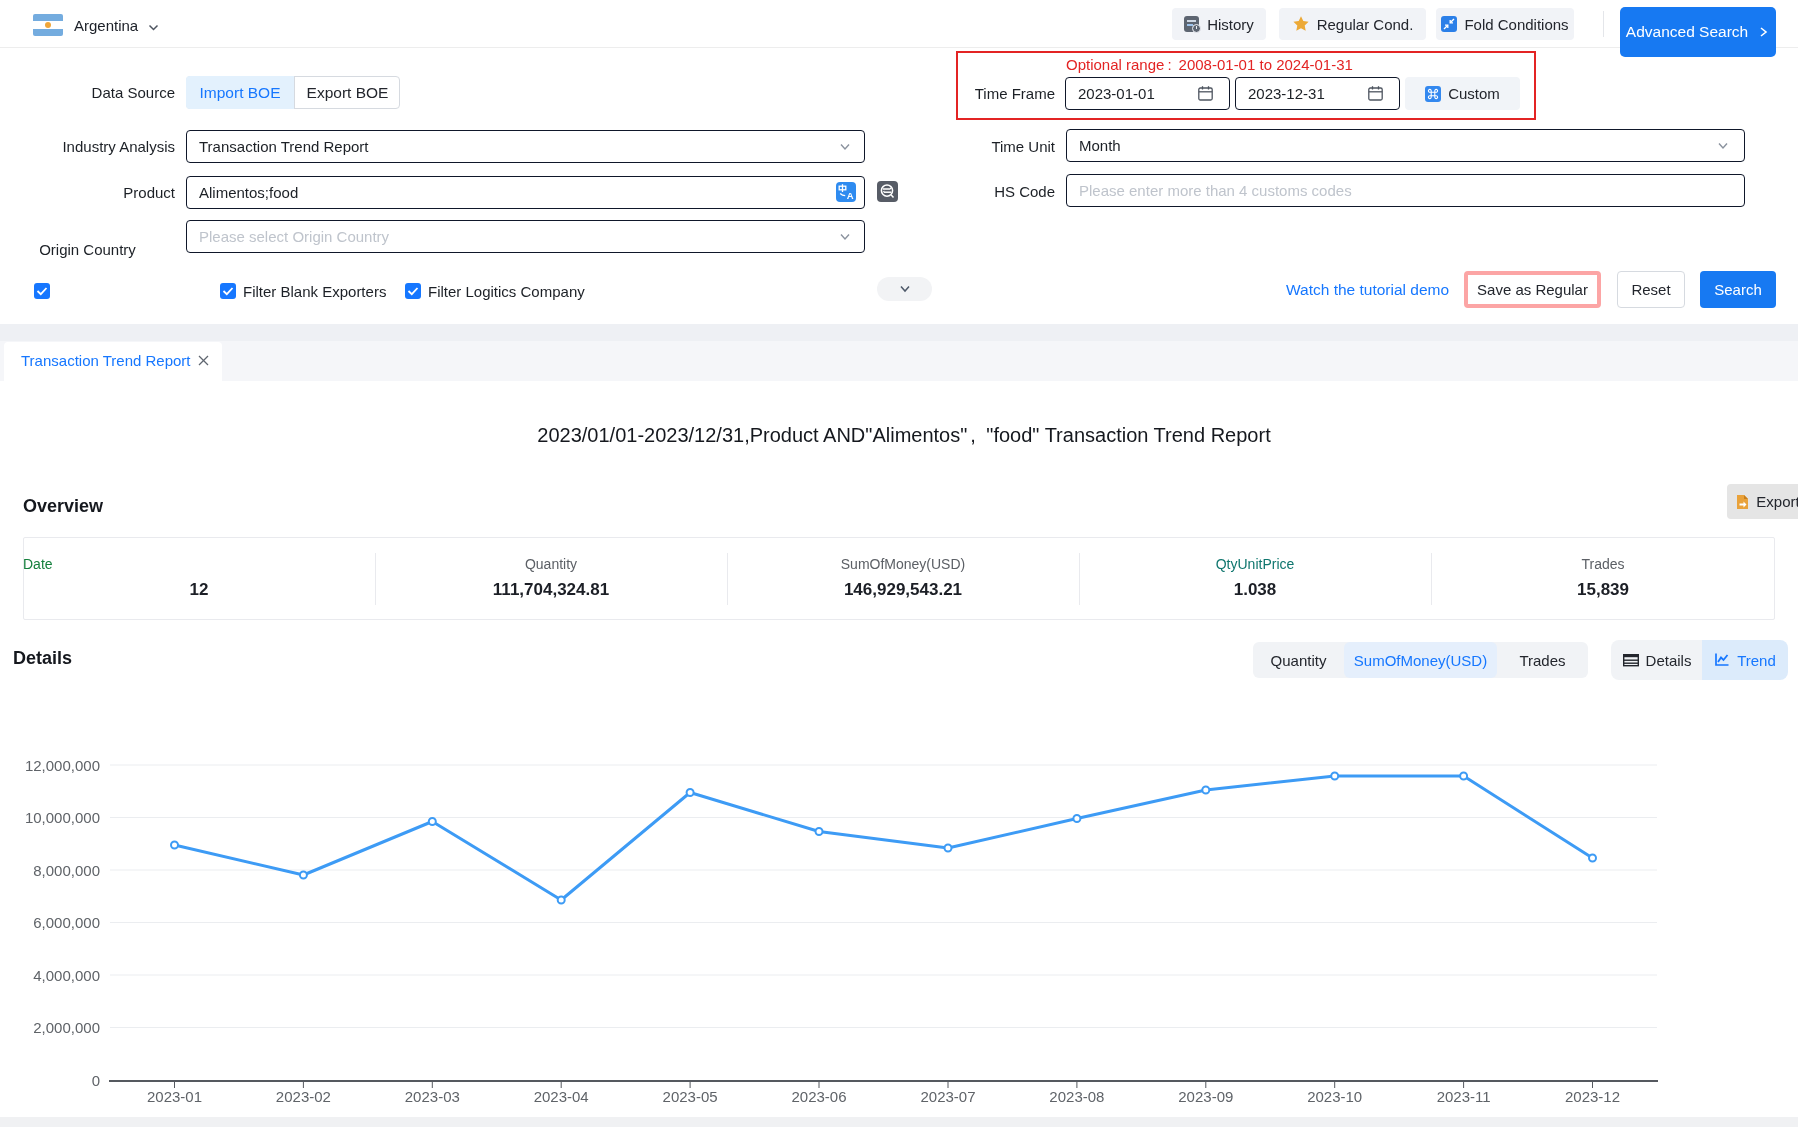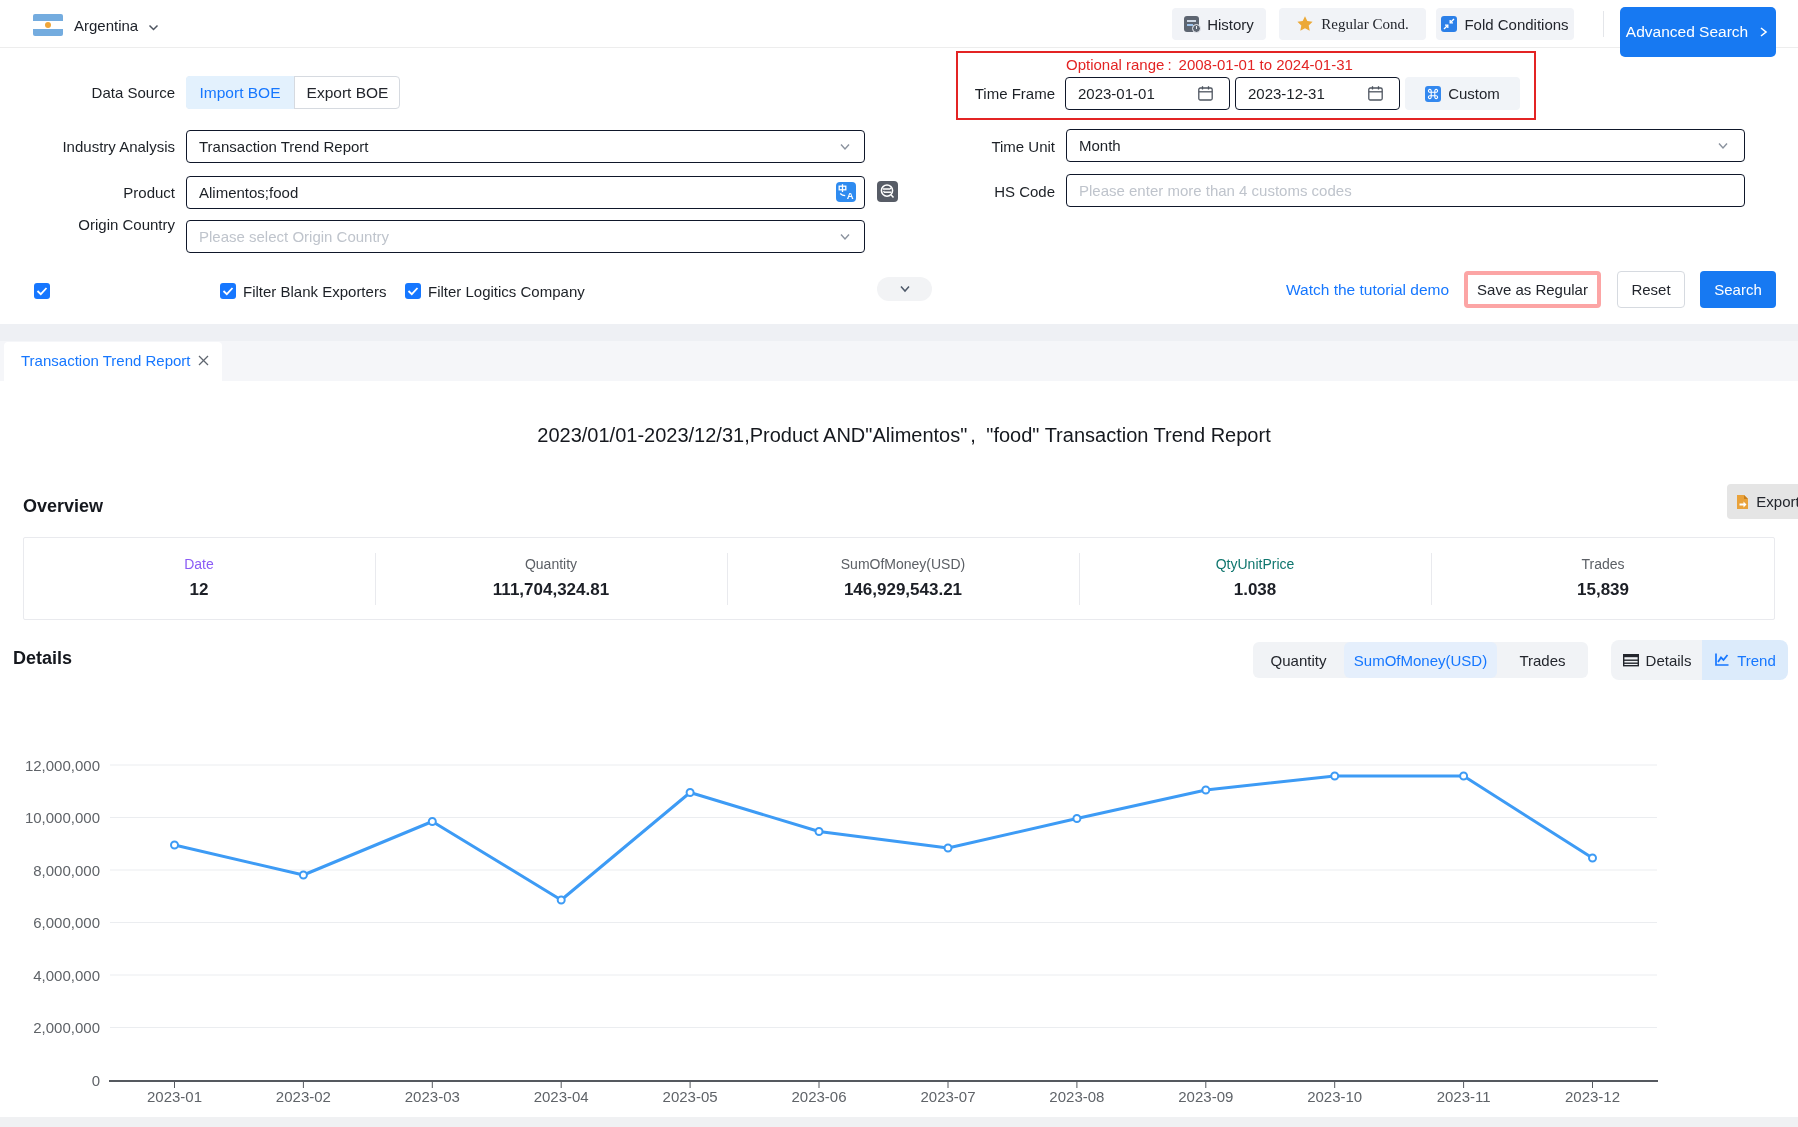--- a/index.html
+++ b/index.html
@@ -32,21 +32,21 @@
     </svg>
 
   <div class="btn gbtn" style="left:1172px;top:8px;width:94px;height:32px;">
     <span style="position:relative;width:16px;height:16px;margin-right:7px;display:inline-block;">
       <span style="position:absolute;left:0;top:0;width:15px;height:16px;background:#5d6571;border-radius:3px;"></span>
       <span style="position:absolute;left:3px;top:4px;width:9px;height:2px;background:#cfd8e4;"></span>
       <span style="position:absolute;left:3px;top:8px;width:6px;height:2px;background:#9fc4ec;"></span>
       <span style="position:absolute;left:8px;top:8px;width:9px;height:9px;border-radius:50%;background:#5d6571;border:1.5px solid #f1f3f7;"></span>
       <span style="position:absolute;left:11.5px;top:10px;width:1.5px;height:3px;background:#e8ecf2;"></span>
     </span>History</div>
-  <div class="btn gbtn" style="left:1279px;top:8px;width:147px;height:32px;font-family:Liberation Serif, serif;">
+  <div class="btn gbtn" style="left:1279px;top:8px;width:147px;height:32px;">
     <svg width="18" height="18" viewBox="0 0 18 18" style="margin-right:7px;">
         <path d="M9 1.2 L11.3 6.1 L16.6 6.8 L12.7 10.5 L13.7 15.8 L9 13.2 L4.3 15.8 L5.3 10.5 L1.4 6.8 L6.7 6.1 Z" fill="#eca937"></path>
       </svg>Regular Cond.</div>
   <div class="btn gbtn" style="left:1436px;top:8px;width:138px;height:32px;">
     <svg width="16" height="16" viewBox="0 0 16 16" style="margin-right:7px;">
         <rect x="0" y="0" width="16" height="16" rx="3" fill="#2b7fe8"></rect>
         <g stroke="#fff" stroke-width="1.3" fill="none">
           <line x1="13" y1="3" x2="9.2" y2="6.8"></line>
           <polyline points="9.2,4 9.2,6.8 12,6.8"></polyline>
           <line x1="3" y1="13" x2="6.8" y2="9.2"></line>
@@ -55,21 +55,21 @@
       </svg>Fold Conditions</div>
   <div class="abs" style="left:1603px;top:11px;width:1px;height:26px;background:#e4e6ea;"></div>
   <div class="btn" style="left:1620px;top:7px;width:156px;height:50px;background:#1779f2;color:#fff;border-radius:5px;font-size:15.5px;">Advanced Search
     <svg width="14" height="14" viewBox="0 0 14 14" style="margin-left:8px;">
         <polyline points="5,3 10,7 5,11" fill="none" stroke="#fff" stroke-width="1.6"></polyline>
       </svg></div>
 
   <div class="lbl" style="left:0;top:84px;width:175px;">Data Source</div>
   <div class="lbl" style="left:0;top:138px;width:175px;">Industry Analysis</div>
   <div class="lbl" style="left:0;top:184px;width:175px;">Product</div>
-  <div class="lbl" style="left:0;top:216px;width:175px;">Origin Country</div>
+  <div class="lbl" style="left:0;top:241px;width:175px;text-align:center;">Origin Country</div>
   <div class="lbl" style="left:875px;top:85px;width:180px;">Time Frame</div>
   <div class="lbl" style="left:875px;top:138px;width:180px;">Time Unit</div>
   <div class="lbl" style="left:875px;top:183px;width:180px;">HS Code</div>
 
   <div class="abs" style="left:186px;top:76px;width:214px;height:33px;border:1px solid #d6dae0;border-radius:4px;background:#fff;"></div>
   <div class="abs" style="left:186px;top:76px;width:108px;height:33px;background:#e3f1fd;border-radius:4px 0 0 4px;display:flex;align-items:center;justify-content:center;font-size:15.5px;color:#1677ff;">Import BOE</div>
   <div class="abs" style="left:294px;top:76px;width:1px;height:33px;background:#d6dae0;"></div>
     <div class="abs" style="left:295px;top:76px;width:105px;height:33px;display:flex;align-items:center;justify-content:center;font-size:15.5px;color:#23262d;">Export BOE</div>
 
   <div class="inp" style="left:186px;top:130px;width:679px;height:33px;">Transaction Trend Report</div>
@@ -186,21 +186,21 @@
         <path d="M2 1 h7 l4 4 v10 h-11 z" fill="#e9a23b"></path>
         <path d="M9 1 v4 h4 z" fill="#c87f1d"></path>
         <path d="M4.5 9.5 h4 v-2 l3 3 -3 3 v-2 h-4 z" fill="#fff"></path>
       </svg>Export</div>
 
   <div class="abs" style="left:23px;top:537px;width:1752px;height:83px;border:1px solid #e9eaee;border-radius:2px;"></div>
   <div class="abs" style="left:375px;top:553px;width:1px;height:52px;background:#e9eaee;"></div>
   <div class="abs" style="left:727px;top:553px;width:1px;height:52px;background:#e9eaee;"></div>
   <div class="abs" style="left:1079px;top:553px;width:1px;height:52px;background:#e9eaee;"></div>
   <div class="abs" style="left:1431px;top:553px;width:1px;height:52px;background:#e9eaee;"></div>
-  <div class="abs" style="left:23px;top:556px;width:352px;text-align:center;font-size:14px;color:#8b5cf6;">Date</div>
+  <div class="abs" style="left:23px;top:556px;width:352px;font-size:14px;color:#15803d;">Date</div>
   <div class="abs" style="left:375px;top:556px;width:352px;text-align:center;font-size:14px;color:#5c6066;">Quantity</div>
   <div class="abs" style="left:727px;top:556px;width:352px;text-align:center;font-size:14px;color:#5c6066;">SumOfMoney(USD)</div>
   <div class="abs" style="left:1079px;top:556px;width:352px;text-align:center;font-size:14px;color:#0f766e;">QtyUnitPrice</div>
   <div class="abs" style="left:1431px;top:556px;width:344px;text-align:center;font-size:14px;color:#5c6066;">Trades</div>
   <div class="abs" style="left:23px;top:580px;width:352px;text-align:center;font-size:17px;font-weight:bold;color:#1c1f26;">12</div>
   <div class="abs" style="left:375px;top:580px;width:352px;text-align:center;font-size:17px;font-weight:bold;color:#1c1f26;">111,704,324.81</div>
   <div class="abs" style="left:727px;top:580px;width:352px;text-align:center;font-size:17px;font-weight:bold;color:#1c1f26;">146,929,543.21</div>
   <div class="abs" style="left:1079px;top:580px;width:352px;text-align:center;font-size:17px;font-weight:bold;color:#1c1f26;">1.038</div>
   <div class="abs" style="left:1431px;top:580px;width:344px;text-align:center;font-size:17px;font-weight:bold;color:#1c1f26;">15,839</div>
 

